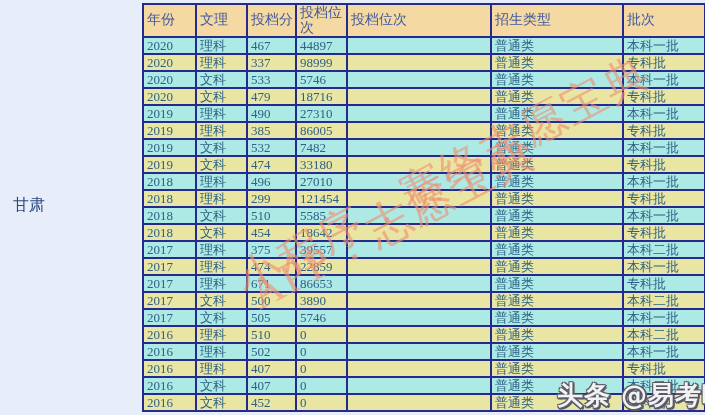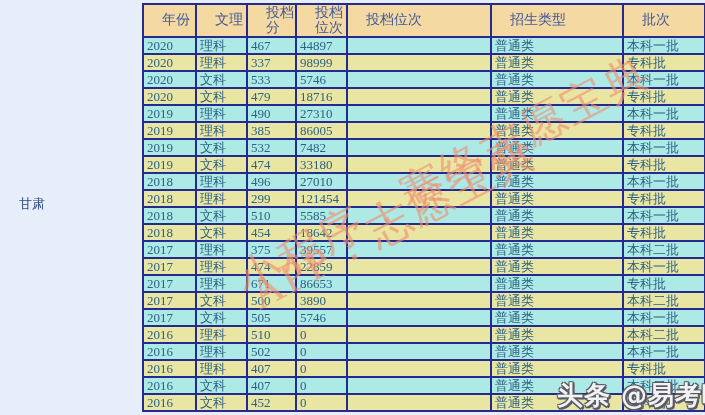--- a/index.html
+++ b/index.html
@@ -6,41 +6,40 @@
   body{
     width:705px;height:415px;overflow:hidden;
     font-family:"DejaVu Sans","Liberation Sans",sans-serif;
   }
   #page{
     position:relative;width:705px;height:415px;
     background:#e7edf9;overflow:hidden;
   }
   #province-label{
     position:absolute;left:13px;top:195px;
-    font-size:13px;color:#2c4a80;
+    font-size:16px;color:#2c4a80;
     font-family:"Liberation Serif","DejaVu Serif",serif;
-    margin-left:6px;
   }
   table{
     position:absolute;left:142px;top:3px;
     width:564px;border-collapse:collapse;table-layout:fixed;
     border:2px solid #252a8e;
     font-family:"Liberation Serif","DejaVu Serif",serif;
   }
   col.c-year{width:53px}
   col.c-track{width:51px}
   col.c-score{width:49px}
   col.c-rank{width:51px}
   col.c-note{width:144px}
   col.c-type{width:132px}
   col.c-batch{width:82px}
   th{
     background:#f4d9a2;color:#41599b;font-weight:normal;
     font-size:14px;text-align:left;vertical-align:middle;
-    border:2px solid #252a8e;padding:1px 0 1px 18px;
+    border:2px solid #252a8e;padding:1px 0 1px 3px;
     height:28px;line-height:1.05;overflow:hidden;
   }
   td{
     font-size:13px;color:#2d6286;text-align:left;vertical-align:middle;
     border:2px solid #252a8e;padding:0 0 0 3px;
     height:15px;line-height:15px;white-space:nowrap;overflow:hidden;
   }
   tr.row-cyan td{background:#ade9e5;}
   tr.row-yellow td{background:#e9e5a3;}
   .wm-diag{

